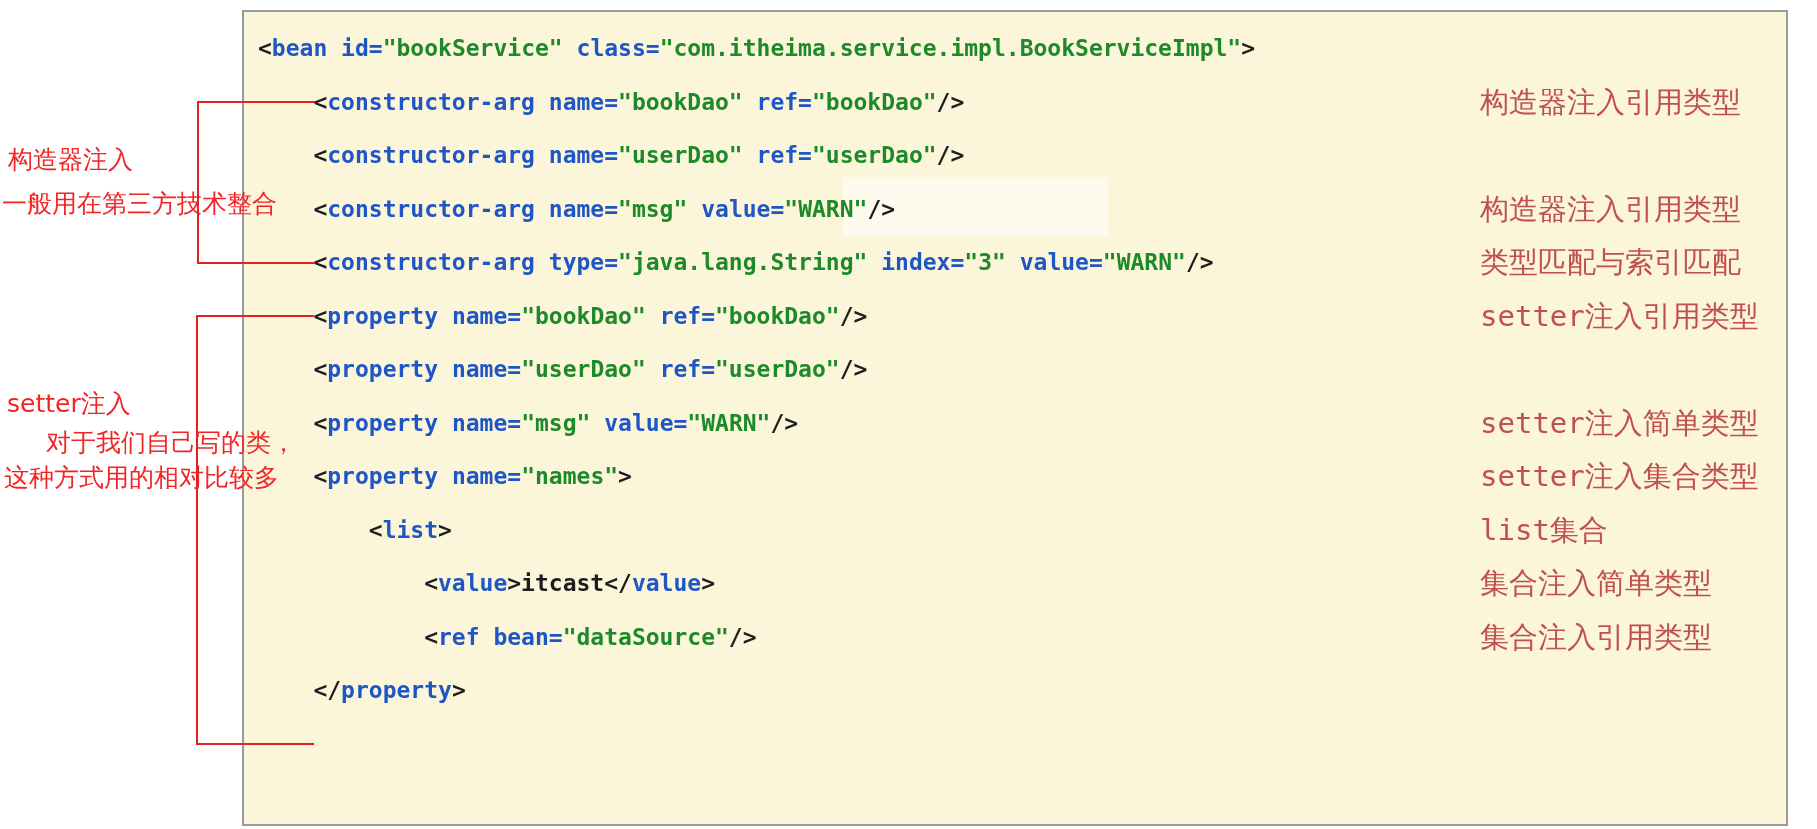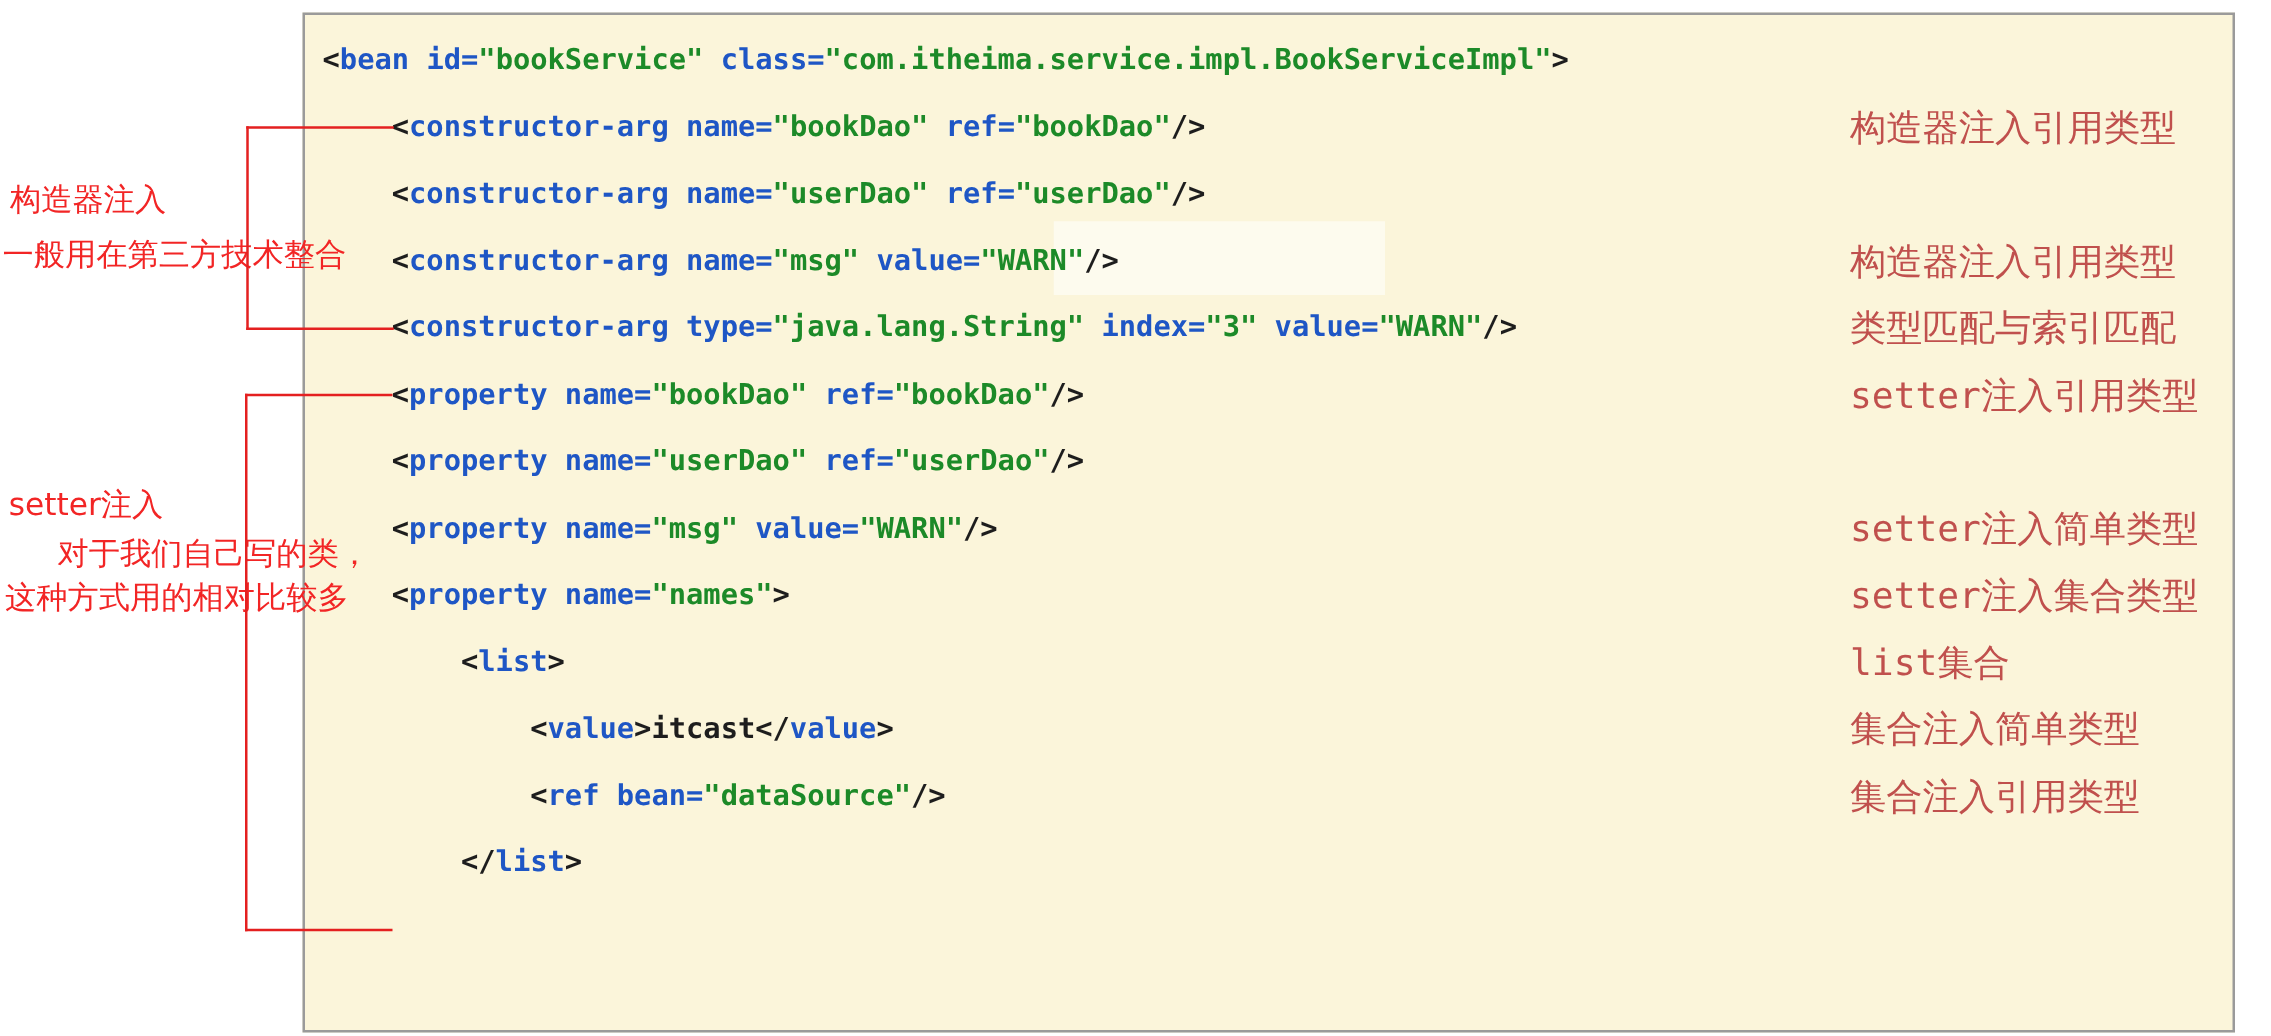--- a/index.html
+++ b/index.html
@@ -107,21 +107,21 @@
         <div class="code-line"><span class="tok-p">    &lt;</span><span class="tok-n">constructor-arg</span><span class="tok-p"> </span><span class="tok-n">name=</span><span class="tok-v">"userDao"</span><span class="tok-p"> </span><span class="tok-n">ref=</span><span class="tok-v">"userDao"</span><span class="tok-p">/&gt;</span></div>
         <div class="code-line"><span class="tok-p">    &lt;</span><span class="tok-n">constructor-arg</span><span class="tok-p"> </span><span class="tok-n">name=</span><span class="tok-v">"msg"</span><span class="tok-p"> </span><span class="tok-n">value=</span><span class="tok-v">"WARN"</span><span class="tok-p">/&gt;</span></div>
         <div class="code-line"><span class="tok-p">    &lt;</span><span class="tok-n">constructor-arg</span><span class="tok-p"> </span><span class="tok-n">type=</span><span class="tok-v">"java.lang.String"</span><span class="tok-p"> </span><span class="tok-n">index=</span><span class="tok-v">"3"</span><span class="tok-p"> </span><span class="tok-n">value=</span><span class="tok-v">"WARN"</span><span class="tok-p">/&gt;</span></div>
         <div class="code-line"><span class="tok-p">    &lt;</span><span class="tok-n">property</span><span class="tok-p"> </span><span class="tok-n">name=</span><span class="tok-v">"bookDao"</span><span class="tok-p"> </span><span class="tok-n">ref=</span><span class="tok-v">"bookDao"</span><span class="tok-p">/&gt;</span></div>
         <div class="code-line"><span class="tok-p">    &lt;</span><span class="tok-n">property</span><span class="tok-p"> </span><span class="tok-n">name=</span><span class="tok-v">"userDao"</span><span class="tok-p"> </span><span class="tok-n">ref=</span><span class="tok-v">"userDao"</span><span class="tok-p">/&gt;</span></div>
         <div class="code-line"><span class="tok-p">    &lt;</span><span class="tok-n">property</span><span class="tok-p"> </span><span class="tok-n">name=</span><span class="tok-v">"msg"</span><span class="tok-p"> </span><span class="tok-n">value=</span><span class="tok-v">"WARN"</span><span class="tok-p">/&gt;</span></div>
         <div class="code-line"><span class="tok-p">    &lt;</span><span class="tok-n">property</span><span class="tok-p"> </span><span class="tok-n">name=</span><span class="tok-v">"names"</span><span class="tok-p">&gt;</span></div>
         <div class="code-line"><span class="tok-p">        &lt;</span><span class="tok-n">list</span><span class="tok-p">&gt;</span></div>
         <div class="code-line"><span class="tok-p">            &lt;</span><span class="tok-n">value</span><span class="tok-p">&gt;itcast&lt;/</span><span class="tok-n">value</span><span class="tok-p">&gt;</span></div>
         <div class="code-line"><span class="tok-p">            &lt;</span><span class="tok-n">ref</span><span class="tok-p"> </span><span class="tok-n">bean=</span><span class="tok-v">"dataSource"</span><span class="tok-p">/&gt;</span></div>
-        <div class="code-line"><span class="tok-p">        &lt;/</span><span class="tok-n">list</span><span class="tok-p">&gt;</span></div>
+        <div class="code-line"><span class="tok-p">    &lt;/</span><span class="tok-n">property</span><span class="tok-p">&gt;</span></div>
       </div>
     <div id="right-labels">
         <div class="line-label" style="top: 53.5px;">构造器注入引用类型</div>
         <div class="line-label" style="top: 160.5px;">构造器注入引用类型</div>
         <div class="line-label" style="top: 214px;">类型匹配与索引匹配</div>
         <div class="line-label" style="top: 267.5px;">setter注入引用类型</div>
         <div class="line-label" style="top: 374.5px;">setter注入简单类型</div>
         <div class="line-label" style="top: 428px;">setter注入集合类型</div>
         <div class="line-label" style="top: 481.5px;">list集合</div>
         <div class="line-label" style="top: 535px;">集合注入简单类型</div>

